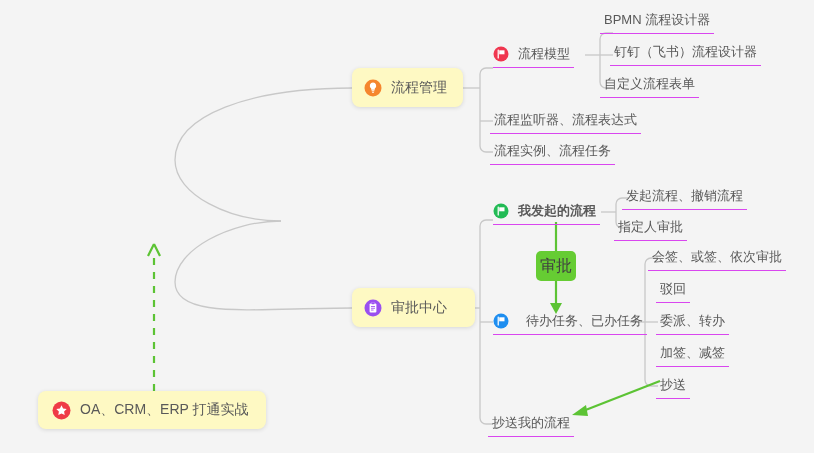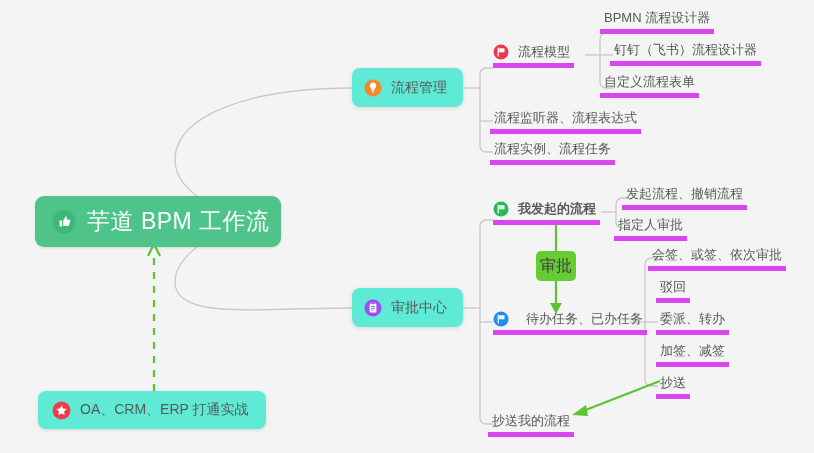--- a/index.html
+++ b/index.html
@@ -29,34 +29,34 @@
     color:#ffffff;
     font-size:23px;
     letter-spacing:.5px;
     margin-left:11px;
     white-space:nowrap;
   }
 
   
   .card{
     position:absolute;
-    background:#5eead4;
+    background:#fef9c3;
     border-radius:8px;
     display:flex;align-items:center;
     box-sizing:border-box;
     box-shadow:0 1px 4px rgba(0,0,0,0.12);
     white-space:nowrap;
   }
   .card .card-label{
     color:#595959;
     font-size:14px;
     margin-left:9px;
   }
   #node-liuchengguanli{left:352px;top:68px;width:111px;height:39px;padding-left:12px;}
-  #node-shenpizhongxin{left:352px;top:288px;width:111px;height:39px;padding-left:12px;}
+  #node-shenpizhongxin{left:352px;top:288px;width:123px;height:39px;padding-left:12px;}
   #node-oacrm{left:38px;top:391px;width:228px;height:38px;padding-left:14px;}
   #node-oacrm .card-label{font-size:14px;}
 
   
   .icon{
     display:inline-block;
     border-radius:50%;
     position:relative;
     flex:0 0 auto;
   }
@@ -64,21 +64,21 @@
 
   
   .leaf{
     position:absolute;
     color:#595959;
     font-size:13px;
     white-space:nowrap;
     box-sizing:border-box;
     display:flex;align-items:center;
     padding:0 4px 3px 4px;
-    border-bottom:5px solid #d946ef;
+    border-bottom:1px solid #d946ef;
     height:25px;
   }
   .leaf.with-icon{padding-left:0;}
   .leaf .leaf-label{margin-left:0;}
   .leaf.with-icon .leaf-label{margin-left:9px;}
 
   
   .tag{
     position:absolute;
     background:#66cc33;
@@ -127,30 +127,20 @@
     <path d="M556 281 V 308" fill="none" stroke="#5cc334" stroke-width="2.2"></path>
     <path d="M550 303 L 556 314 L 562 303 Z" fill="#5cc334"></path>
 
     <path d="M660 381 L 583 411" fill="none" stroke="#5cc334" stroke-width="2.2"></path>
     <path d="M572 415 L 586 405 L 588 416 Z" fill="#5cc334"></path>
 
     <path d="M154 391 V 252" fill="none" stroke="#5cc334" stroke-width="2.2" stroke-dasharray="7 7"></path>
     <path d="M154 244 L 148 256 M 154 244 L 160 256" fill="none" stroke="#5cc334" stroke-width="2.2"></path>
   </svg>
 
-  <div class="root-node">
-    <span class="icon">
-      <svg width="24" height="24" viewBox="0 0 24 24">
-        <circle cx="12" cy="12" r="11.5" fill="#3bb878"></circle>
-        <path d="M8.2 10.4h1.9v6.1H8.2a.7.7 0 0 1-.7-.7v-4.7a.7.7 0 0 1 .7-.7z" fill="#fff"></path>
-        <path d="M11.2 10.2c.9-.6 1.6-1.6 1.7-2.8.05-.7.6-1.1 1.2-.9.55.2.85.75.75 1.35l-.3 1.75h2.6c.75 0 1.3.7 1.1 1.4l-1.1 4.0c-.15.6-.7 1.0-1.3 1.0h-4.65z" fill="#fff"></path>
-      </svg>
-    </span>
-    <span class="root-label">芋道 BPM 工作流</span>
-  </div>
 
   <div class="card" id="node-liuchengguanli">
     <span class="icon">
       <svg width="18" height="18" viewBox="0 0 18 18">
         <circle cx="9" cy="9" r="8.5" fill="#f5862e"></circle>
         <path d="M9 3.6a3.2 3.2 0 0 0-1.8 5.85v1.2h3.6v-1.2A3.2 3.2 0 0 0 9 3.6z" fill="#fff"></path>
         <rect x="7.5" y="11.3" width="3" height="1.0" rx="0.5" fill="#fff"></rect>
         <rect x="7.9" y="12.8" width="2.2" height="0.9" rx="0.45" fill="#fff"></rect>
       </svg>
     </span>

